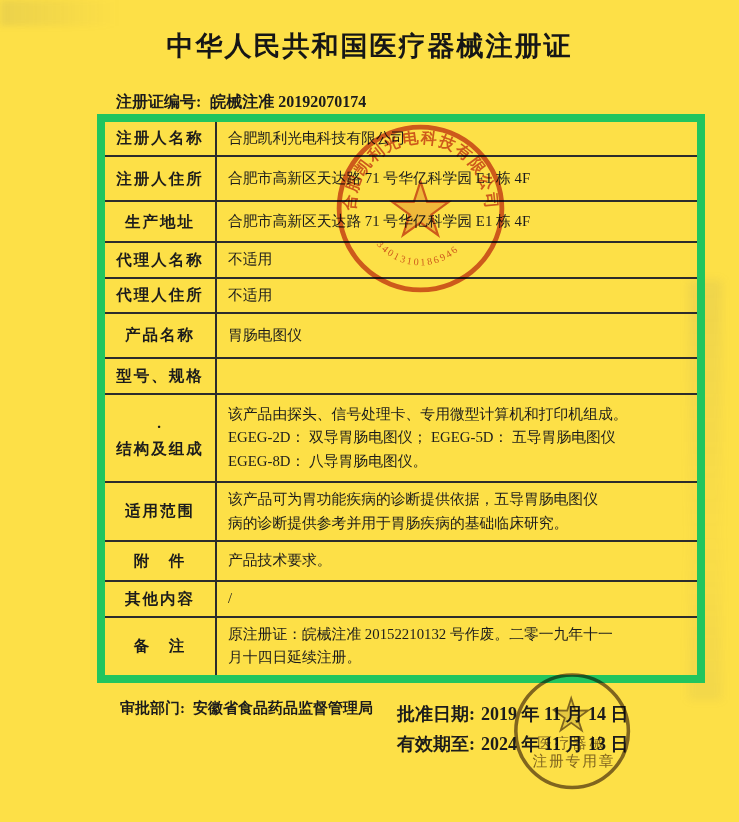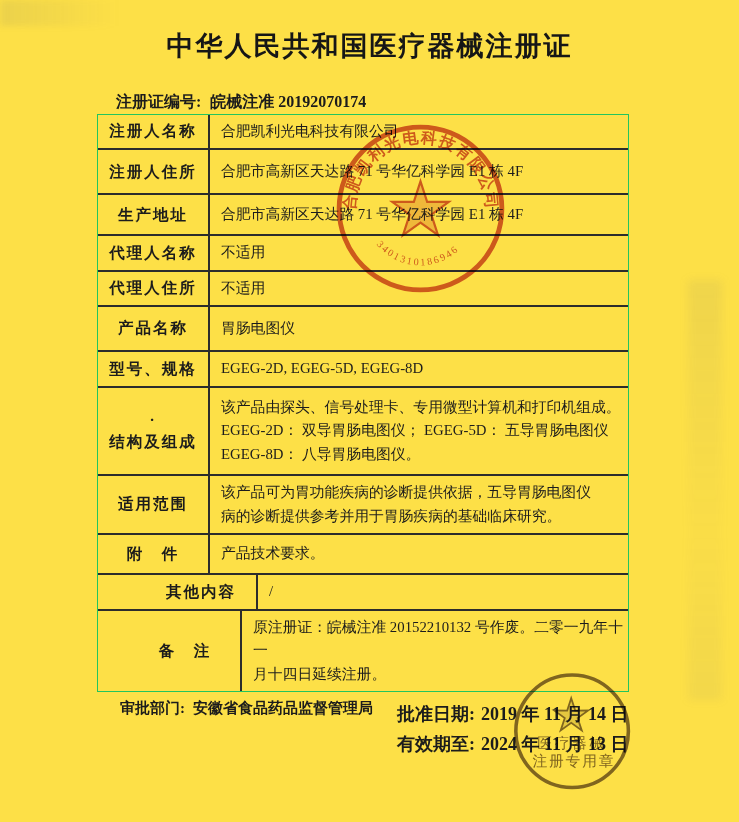--- a/index.html
+++ b/index.html
@@ -29,25 +29,25 @@
     text-align: center; font-size: 27px; font-weight: bold; letter-spacing: 2px;
     color: #161616;
   }
 
   .cert-line {
     position: absolute; top: 92px; left: 116px; font-size: 16px; font-weight: 600;
   }
   .cert-line .cert-value { margin-left: 9px; font-weight: 600; }
 
   .reg-table {
-    position: absolute; top: 114px; left: 97px; width: 532px;
-    border: 1px solid #22c55e;
+    position: absolute; top: 114px; left: 97px; width: 608px;
+    border: 8px solid #22c55e;
   }
   .t-row { display: flex; border-bottom: 2px solid #2c2c2c; }
-  .t-row:last-child { border-bottom: none; margin-left: 32px; }
+  .t-row:last-child { border-bottom: none; }
   .cell-label {
     width: 112px; flex: 0 0 112px;
     border-right: 2px solid #2c2c2c;
     display: flex; align-items: center; justify-content: center;
     text-align: center; padding: 3px 6px;
     font-size: 15.5px; letter-spacing: 2px; font-weight: 600;
     white-space: pre-line; line-height: 1.45;
   }
   .cell-value {
     flex: 1 1 auto;
@@ -59,21 +59,21 @@
   .t-row:nth-child(1)  { min-height: 33px; }
   .t-row:nth-child(2)  { min-height: 45px; }
   .t-row:nth-child(3)  { min-height: 41px; }
   .t-row:nth-child(4)  { min-height: 29px; }
   .t-row:nth-child(5)  { min-height: 29px; }
   .t-row:nth-child(6)  { min-height: 45px; }
   .t-row:nth-child(7)  { min-height: 36px; }
   .t-row:nth-child(8)  { min-height: 88px; }
   .t-row:nth-child(9)  { min-height: 56px; }
   .t-row:nth-child(10) { min-height: 40px; }
-  .t-row:nth-child(11) { min-height: 36px; padding-left: 48px; }
+  .t-row:nth-child(11) { min-height: 36px; }
   .t-row:nth-child(12) { min-height: 50px; }
 
   .footer-dept {
     position: absolute; top: 699px; left: 120px;
     font-size: 15px; font-weight: 600;
   }
   .footer-dept .f-value { margin-left: 8px; }
 
   .footer-dates {
     position: absolute; top: 699px; left: 397px;
@@ -119,21 +119,20 @@
     <div class="t-row">
       <div class="cell-label">代理人住所</div>
       <div class="cell-value">不适用</div>
     </div>
     <div class="t-row">
       <div class="cell-label">产品名称</div>
       <div class="cell-value">胃肠电图仪</div>
     </div>
     <div class="t-row">
       <div class="cell-label">型号、规格</div>
-      <div class="cell-value">EGEG-2D, EGEG-5D, EGEG-8D</div>
     </div>
     <div class="t-row">
       <div class="cell-label">·
 结构及组成</div>
       <div class="cell-value">该产品由探头、信号处理卡、专用微型计算机和打印机组成。
 EGEG-2D： 双导胃肠电图仪； EGEG-5D： 五导胃肠电图仪
 EGEG-8D： 八导胃肠电图仪。</div>
     </div>
     <div class="t-row">
       <div class="cell-label">适用范围</div>

